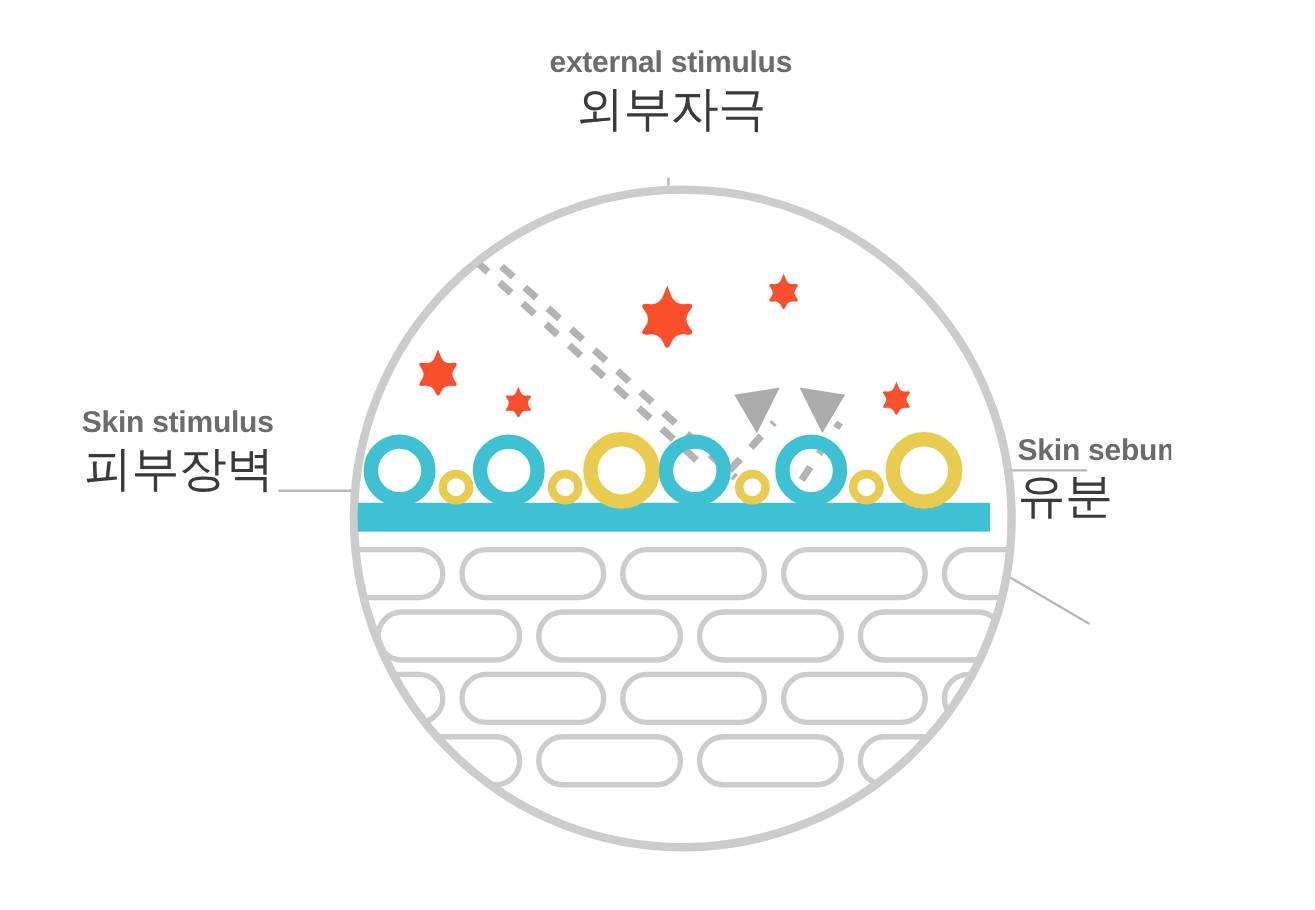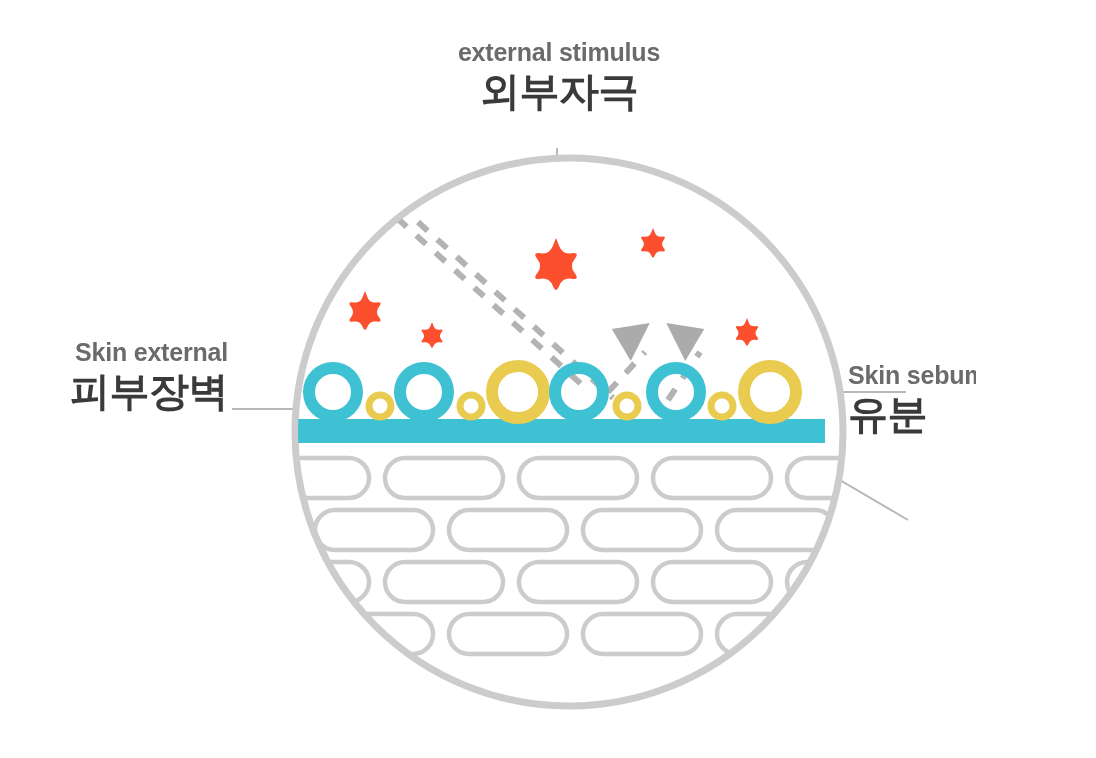--- a/index.html
+++ b/index.html
@@ -31,21 +31,21 @@
   }
   .label-en {
     font-size: 25px;
     font-weight: bold;
     color: #6b6b6b;
     line-height: 1.15;
     letter-spacing: -0.2px;
   }
   .label-ko {
     font-size: 40px;
-    font-weight: bold;
+    font-weight: normal;
     color: #3a3a3a;
     line-height: 1.2;
     letter-spacing: -0.5px;
   }
   .ta-center { text-align: center; }
   .ta-left   { text-align: left; margin-top: 48px; }
   .ta-right  { text-align: right; }
 
   #label-external { left: 389px; top: 38px;  width: 340px; }
   #label-barrier  { left: 18px;  top: 338px; width: 210px; }
@@ -136,21 +136,21 @@
         </g>
     </g>
   </svg>
 
   <div class="label-group ta-center" id="label-external">
     <div class="label-en">external stimulus</div>
     <div class="label-ko">외부자극</div>
   </div>
 
   <div class="label-group ta-right" id="label-barrier">
-    <div class="label-en">Skin external</div>
+    <div class="label-en">Skin stimulus</div>
     <div class="label-ko">피부장벽</div>
   </div>
 
   <div class="label-group ta-left" id="label-sebum">
     <div class="label-en">Skin sebum</div>
     <div class="label-ko">유분</div>
   </div>
 
 
 </div>

